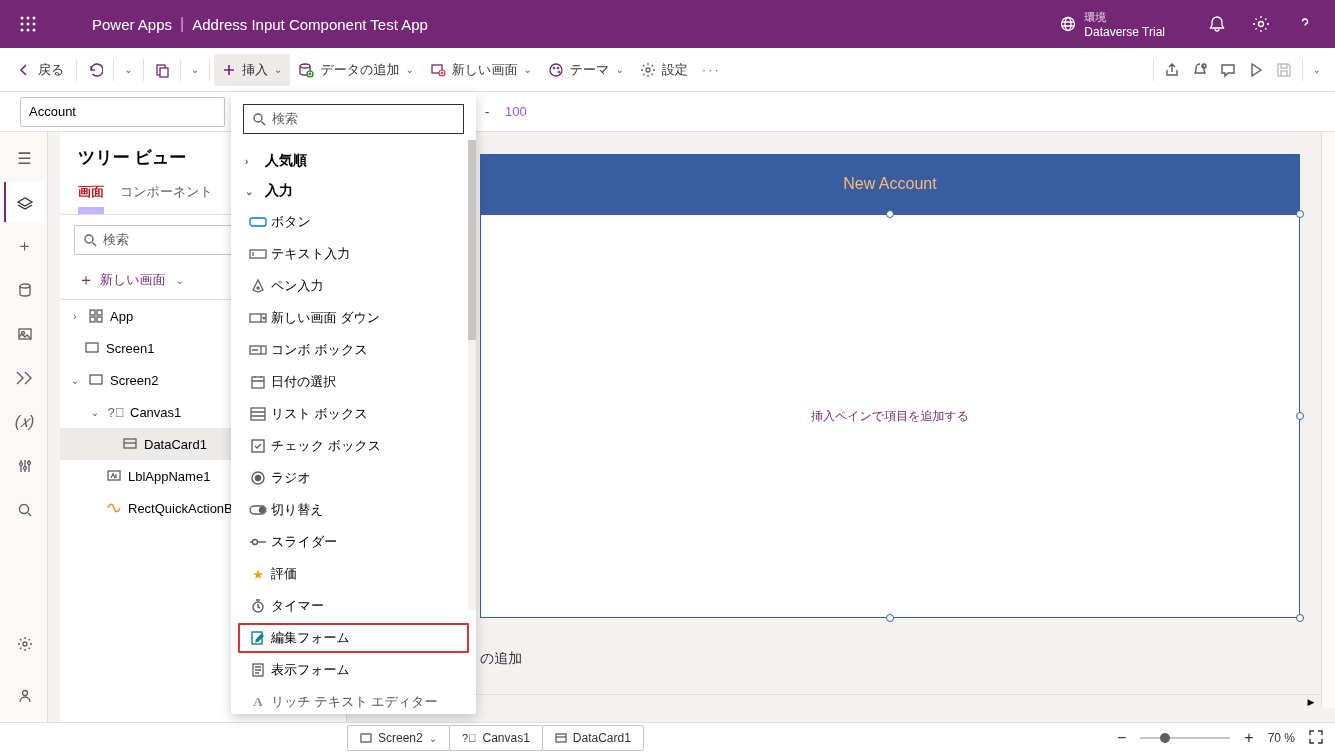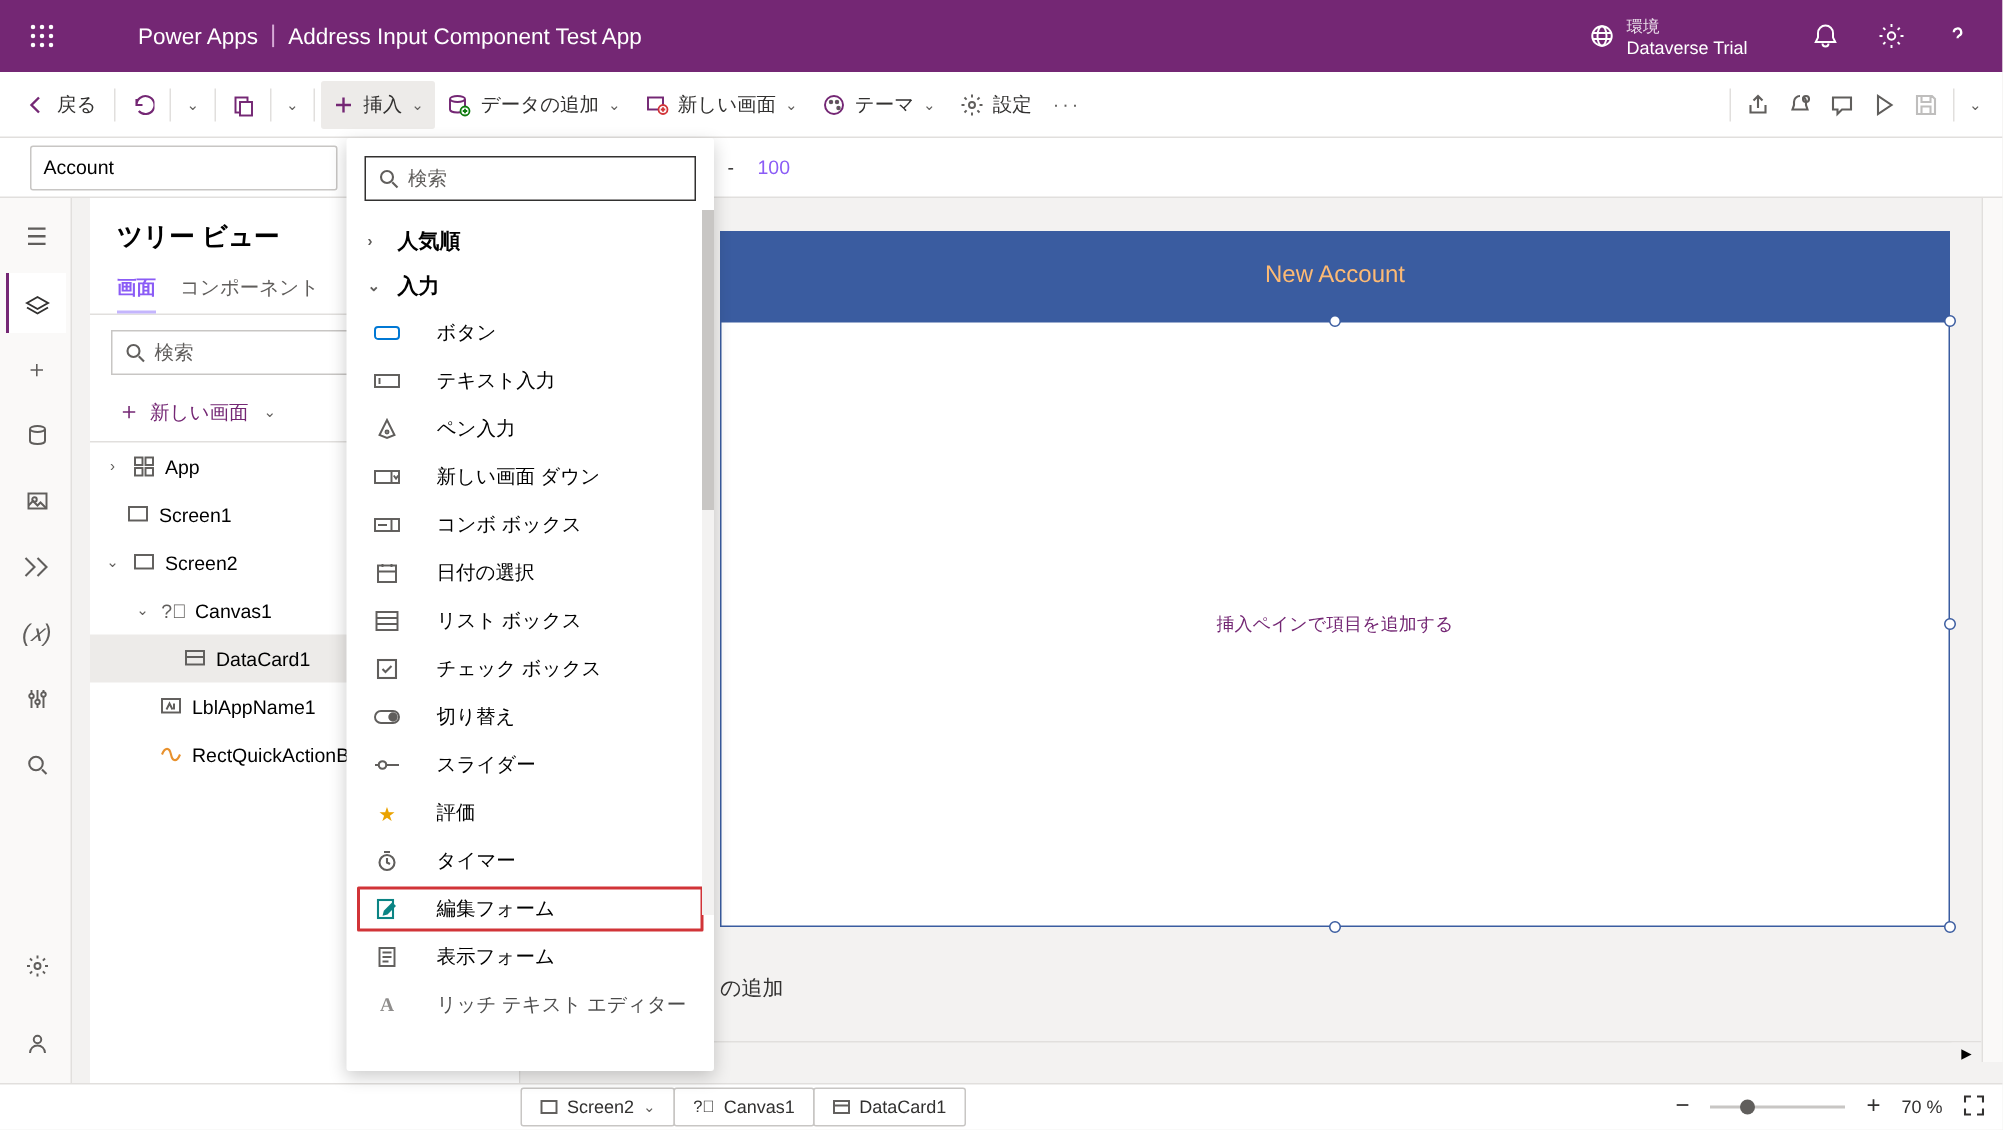--- a/index.html
+++ b/index.html
@@ -33,35 +33,35 @@
   
   .rail { position: absolute; left: 0; top: 132px; width: 48px; height: 590px; background: #faf9f8; border-right: 1px solid #e1dfdd; display: flex; flex-direction: column; align-items: center; padding-top: 6px; gap: 4px;}
   .railbtn { width: 40px; height: 40px; display: flex; align-items: center; justify-content: center; color: #605e5c; cursor: pointer; border-left: 2px solid transparent;}
   .railbtn.active { border-left: 2px solid #742774; background:#fff;}
   .rail .bottom { margin-top: auto; margin-bottom: 8px;}
   
   .tree { position: absolute; left: 60px; top: 132px; width: 287px; height: 590px; background: #fff; border-right: 1px solid #e1dfdd; }
   .tree h2 { font-size: 17px; font-weight: 600; padding: 14px 18px 8px; }
   .tabs { display: flex; gap: 16px; padding: 0 18px; border-bottom: 1px solid #e1dfdd; font-size: 13px;}
   .tabs .tab { padding: 6px 0; color: #605e5c; cursor: pointer; }
-  .tabs .tab.active { color: #8b5cf6; border-bottom: 2px solid #c4b5fd; font-weight: 600;}
+  .tabs .tab.active { color: #b91c1c; border-bottom: 7px solid #c4b5fd; font-weight: 600;}
   .treesearch { margin: 10px 14px; border: 1px solid #c8c6c4; height: 30px; display: flex; align-items: center; gap: 6px; padding: 0 8px; color: #605e5c; font-size: 13px;}
   .newscreen { display: flex; align-items: center; gap: 6px; padding: 6px 18px 10px; color: #742774; font-size: 13px; }
   .treelist { font-size: 13px; }
   .trow { display: flex; align-items: center; height: 32px; padding-right: 8px; gap: 6px; cursor: pointer;}
   .trow .name { white-space: nowrap; overflow: hidden; text-overflow: ellipsis; }
   .trow.sel { background: #edebe9; }
   .toggle { color: #605e5c; width: 14px; text-align: center; font-size: 10px;}
   .ticon { width: 16px; display:flex; justify-content:center; color:#605e5c;}
   
   .popup { position: absolute; left: 231px; top: 92px; width: 245px; height: 622px; background: #fff; box-shadow: 0 4px 12px rgba(0,0,0,.2); z-index: 50; display:flex; flex-direction:column; border-radius: 2px;}
   .popup .search { margin: 12px 12px; height: 30px; border: 1px solid #323130; display:flex; align-items:center; gap:6px; padding:0 8px; color:#605e5c; font-size:13px;}
   .popup .group { padding: 6px 14px; display:flex; align-items:center; gap:8px; font-size:14px; font-weight:600;}
   .popup .group .t { width:12px; display:inline-block; color:#605e5c; font-size:10px;}
-  .popup .item { display:flex; align-items:center; gap:24px; padding: 7px 14px 7px 18px; font-size:13px; cursor:pointer;}
+  .popup .item { display:flex; align-items:center; gap:4px; padding: 7px 14px 7px 18px; font-size:13px; cursor:pointer;}
   .popup .item.hl { outline: 2px solid #d13438; outline-offset: -3px; margin: 0 6px; border-radius:2px; padding-left:12px;}
   .popup .iicon { width:18px; height:18px; display:flex; align-items:center; justify-content:center; color:#605e5c;}
   .popup .list { overflow-y:auto; flex:1;}
   .popup .track { position:absolute; right:0; top:48px; width:8px; height:470px; background:#f3f2f1;}
   .popup .thumb { position:absolute; right:0; top:48px; width:8px; height:200px; background:#c8c6c4;}
   
   .canvas { position: absolute; left: 335px; top: 132px; width: 1000px; height: 576px; background: #f3f2f1; }
   .hdrbar { position:absolute; left:145px; top:22px; width:820px; height:60px; background:#3a5ca0; display:flex; align-items:center; justify-content:center; color:#fdba74; font-size:16px;}
   .selbox { position:absolute; left:145px; top:82px; width:820px; height:404px; border:1px solid #3a5ca0; background:#fff; display:flex; align-items:center; justify-content:center;}
   .selbox .placeholder { font-size:12px; color:#742774;}
@@ -468,20 +468,29 @@
         <span class="iicon">
           <svg width="14" height="14" viewBox="0 0 14 14" fill="none" stroke="#605e5c" stroke-width="1.4">
             <rect x="1" y="1" width="12" height="12"></rect>
             <path d="M4 7l2 2 4-4"></path>
           </svg>
         </span>
         <span>チェック ボックス</span>
       </div>
     <div class="item">
         <span class="iicon">
+          <svg width="14" height="14" viewBox="0 0 14 14" fill="none" stroke="#605e5c" stroke-width="1.4">
+            <circle cx="7" cy="7" r="6"></circle>
+            <circle cx="7" cy="7" r="2.5" fill="#605e5c"></circle>
+          </svg>
+        </span>
+        <span>ラジオ</span>
+      </div>
+    <div class="item">
+        <span class="iicon">
           <svg width="18" height="12" viewBox="0 0 18 12" fill="none" stroke="#605e5c" stroke-width="1.3">
             <rect x="1" y="2" width="16" height="8" rx="4"></rect>
             <circle cx="13" cy="6" r="2.5" fill="#605e5c"></circle>
           </svg>
         </span>
         <span>切り替え</span>
       </div>
     <div class="item">
         <span class="iicon">
           <svg width="18" height="10" viewBox="0 0 18 10" fill="none" stroke="#605e5c" stroke-width="1.4">

